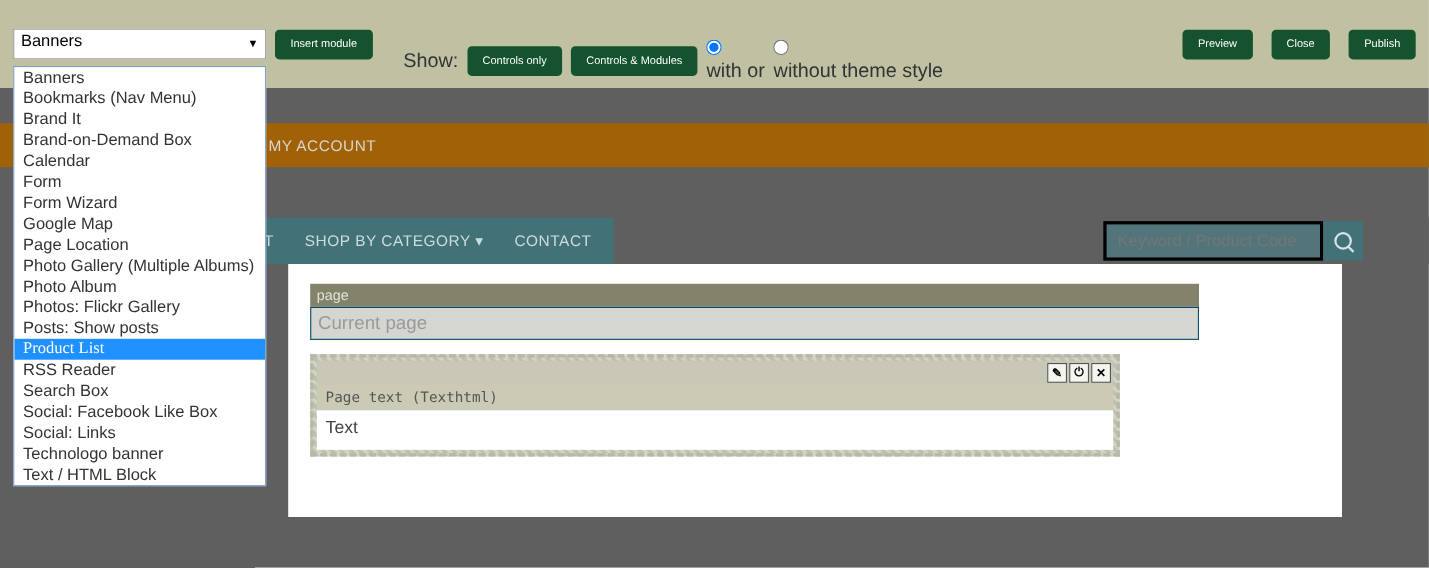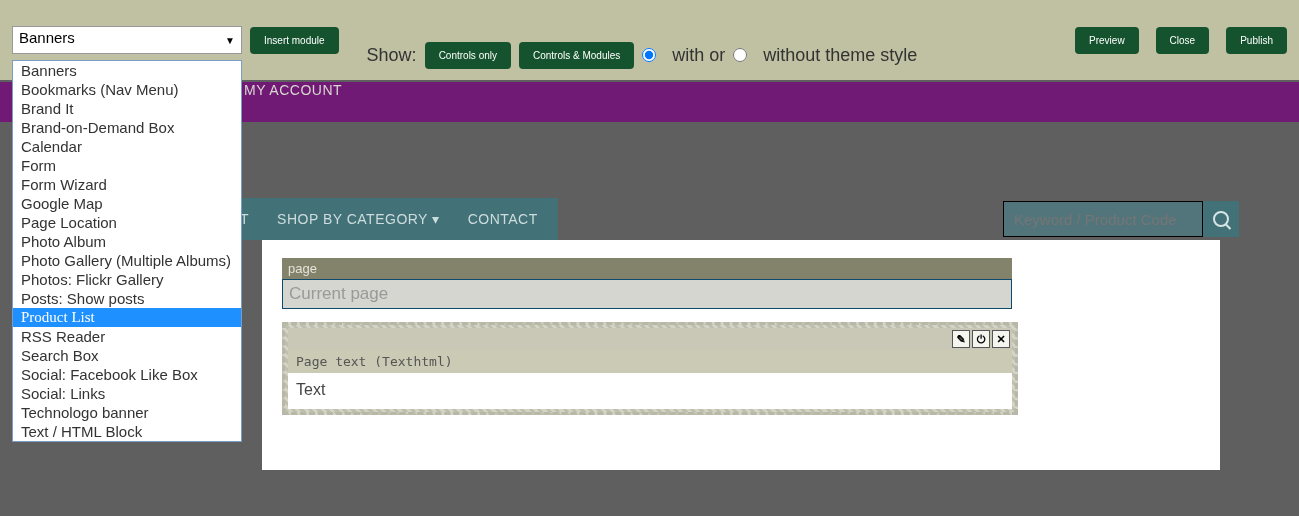--- a/index.html
+++ b/index.html
@@ -37,21 +37,21 @@
   background: #14532d;
   color: #fff;
   border: none;
   border-radius: 4px;
   padding: 8px 14px;
   font-size: 10px;
   cursor: pointer;
 }
 
 .show-area { display: flex; align-items: center; gap: 8px; margin-left: 20px; font-size: 18px; color: #333; margin-top: 30px; }
-.radio-wrap { display: flex; align-items: center; gap: 16px; font-size: 18px; }
+.radio-wrap { display: flex; gap: 4px; font-size: 18px; flex-direction: column; }
 .radio-wrap input[type=radio]{ width:14px; height:14px; }
 
 .dropdown-list {
   position: absolute;
   top: 60px;
   left: 12px;
   width: 230px;
   max-height: 406px;
   background: #fff;
   border: 1px solid #7a9dc7;
@@ -70,25 +70,26 @@
 .dropdown-item.highlighted { background: #1e90ff; color: #fff; font-family: Liberation Serif, serif; }
 
 .overlay {
   position: absolute;
   top: 80px; left: 0; right: 0; bottom: 0;
   background: #5f5f5f;
 }
 
 .topbar2 {
   position: absolute;
-  top: 82px;
+  top: 112px;
   left: 0; right: 0;
   height: 40px;
-  background: #701a75;
-  display: flex;
+  background: #a16207;
+  display: flex;
+  align-items: center;
   padding-left: 244px;
 }
 .topbar2 a { color: #d7d7cf; font-size: 14px; letter-spacing: 0.5px; }
 
 .nav2 {
   position: absolute;
   top: 198px; left: 0; right: 0;
   height: 42px;
   background: #5f5f5f;
   display: flex;
@@ -98,21 +99,21 @@
 .nav2-inner a { color: #cdddde; font-size: 14px; letter-spacing: 0.5px; }
 .nav2-search {
   margin-left: auto;
   margin-right: 60px;
   display: flex;
 }
 .nav2-search input {
   width: 200px;
   height: 36px;
   background: #51757a;
-  border: 1px solid #000000;
+  border: 3px solid #000000;
   color: #a7bcbf;
   padding: 0 10px;
   font-size: 15px;
 }
 .nav2-search button {
   width: 36px;
   height: 36px;
   background: #437178;
   border: none;
   display: flex;
@@ -128,21 +129,21 @@
   left: 262px;
   width: 958px;
   height: 230px;
   background: #fff;
 }
 
 .page-block {
   position: absolute;
   top: 258px;
   left: 282px;
-  width: 730px;
+  width: 808px;
 }
 .page-header {
   background: #83836b;
   color: #e4e4da;
   font-size: 13px;
   padding: 3px 6px;
 }
 .page-current {
   background: #d6d6d0;
   border: 1px solid #0c4a6e;
@@ -268,22 +269,22 @@
 <div class="dropdown-list" id="dd">
     <div class="dropdown-item">Banners</div>
     <div class="dropdown-item">Bookmarks (Nav Menu)</div>
     <div class="dropdown-item">Brand It</div>
     <div class="dropdown-item">Brand-on-Demand Box</div>
     <div class="dropdown-item">Calendar</div>
     <div class="dropdown-item">Form</div>
     <div class="dropdown-item">Form Wizard</div>
     <div class="dropdown-item">Google Map</div>
     <div class="dropdown-item">Page Location</div>
+    <div class="dropdown-item">Photo Gallery (Multiple Albums)</div>
     <div class="dropdown-item">Photo Album</div>
-    <div class="dropdown-item">Photo Gallery (Multiple Albums)</div>
     <div class="dropdown-item">Photos: Flickr Gallery</div>
     <div class="dropdown-item">Posts: Show posts</div>
     <div class="dropdown-item highlighted">Product List</div>
     <div class="dropdown-item">RSS Reader</div>
     <div class="dropdown-item">Search Box</div>
     <div class="dropdown-item">Social: Facebook Like Box</div>
     <div class="dropdown-item">Social: Links</div>
     <div class="dropdown-item">Technologo banner</div>
     <div class="dropdown-item">Text / HTML Block</div>
   </div>

